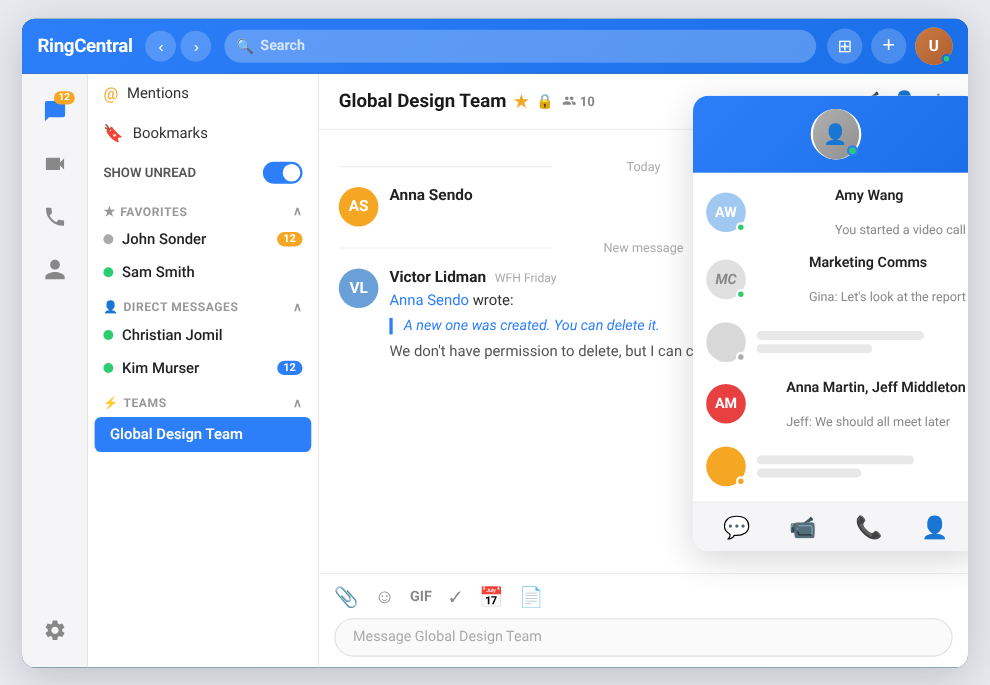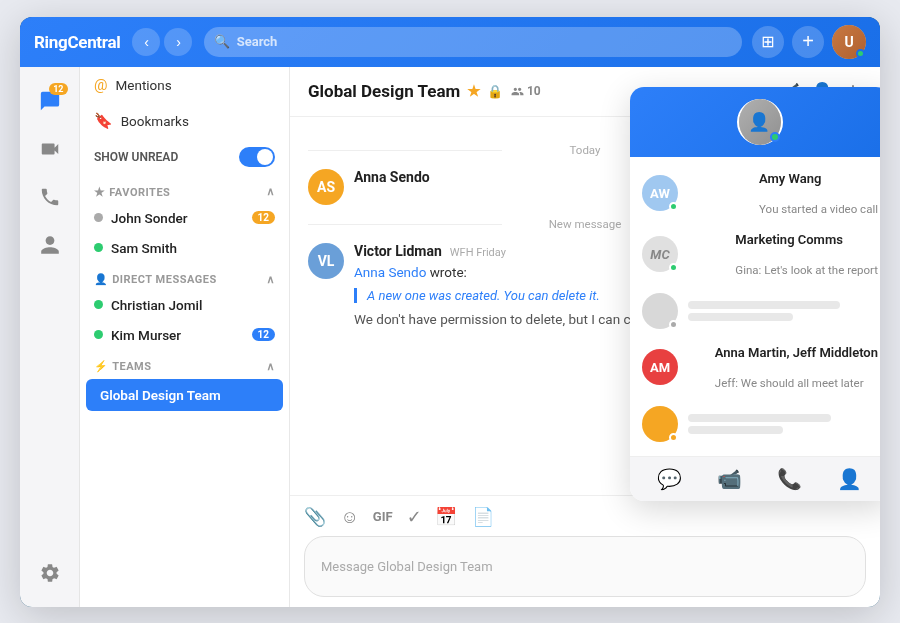--- a/index.html
+++ b/index.html
@@ -368,21 +368,21 @@
       align-items: center;
       gap: 14px;
       margin-bottom: 8px;
       color: #888;
       font-size: 18px;
     }
     .chat-toolbar span { cursor: pointer; }
     .chat-input-box {
       border: 1px solid #e0e0e0;
       border-radius: 20px;
-      padding: 22px 16px;
+      padding: 9px 16px;
       font-size: 13px;
       color: #aaa;
       background: #fafafa;
     }
 
     
     .popup-card {
       position: absolute;
       right: -220px;
       top: 30px;

